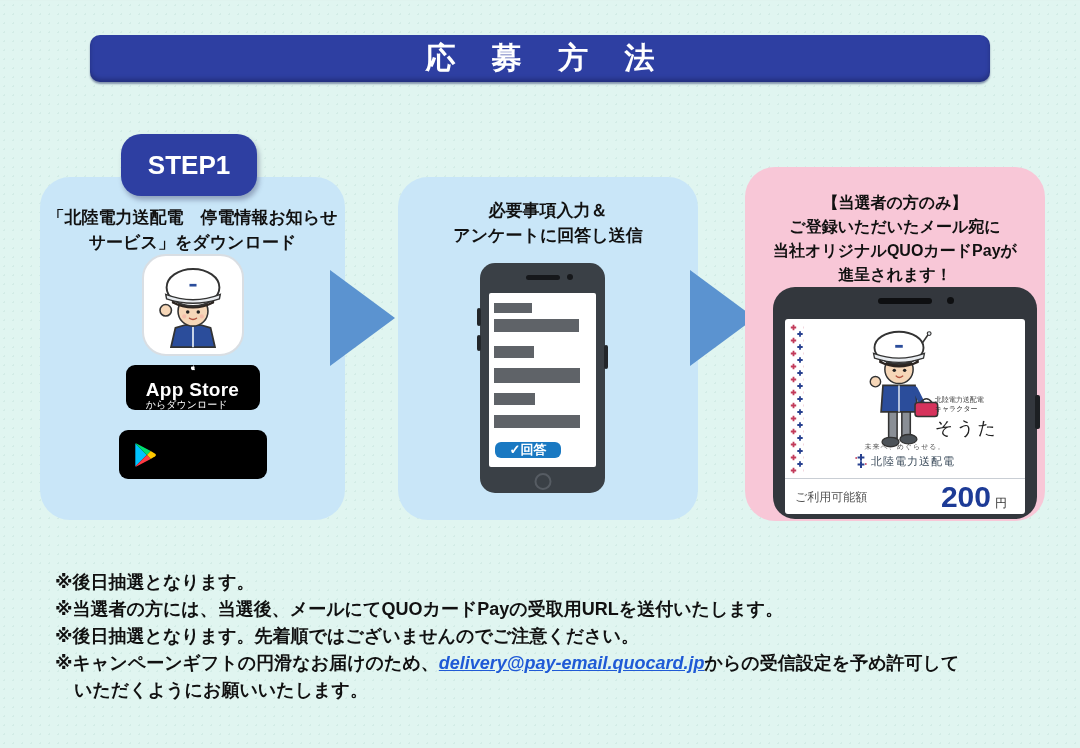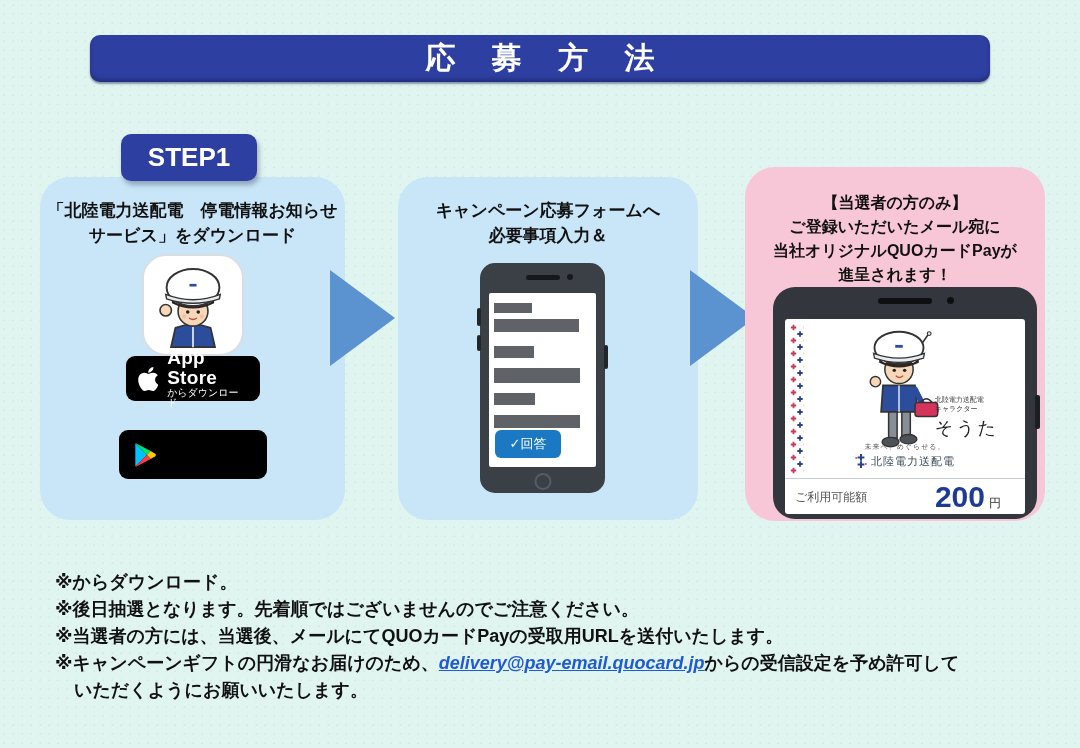--- a/index.html
+++ b/index.html
@@ -22,56 +22,56 @@
     padding-left:14px;
   }
   
   .card { position:absolute; border-radius:30px; }
   .card-blue { background:#c9e6f8; }
   .card-pink { background:#f8c7d7; }
   #card1 { left:40px;  top:176px; width:305px; height:343px; }
   #card2 { left:398px; top:176px; width:300px; height:343px; }
   #card3 { left:745px; top:166px; width:300px; height:354px; }
   .badge {
-    position:absolute; height:47px; border-radius:10px;
+    position:absolute; height:62px; border-radius:20px;
     display:flex; align-items:center; justify-content:center;
     color:#fff; font-size:26px; font-weight:bold;
     box-shadow:2px 4px 5px rgba(40,40,80,.35);
     z-index:3;
   }
   .badge-blue { background:#2e3fa2; }
   .badge-pink { background:#ee2c62; }
   #badge1 { left:121px; top:133px; width:136px; }
   #badge2 { left:470px; top:137px; width:138px; }
   #badge3 { left:826px; top:128px; width:136px; }
   .step-desc {
     position:absolute; left:0; right:0; text-align:center;
     font-weight:bold; color:#111; line-height:1.45;
   }
-  #card1 .step-desc { top:22px; font-size:17px; }
+  #card1 .step-desc { top:29px; font-size:17px; }
   #card2 .step-desc { top:22px; font-size:17px; }
   #card3 .step-desc { top:24px; font-size:16px; line-height:1.5; }
   .step-desc span { display:block; }
   
   .app-icon {
     position:absolute; left:50%; top:77px; transform:translateX(-50%);
     width:102px; height:102px; background:#fff;
     border:2px solid #d9dee3; border-radius:24px;
     display:flex; align-items:center; justify-content:center;
   }
   .store-badge {
     position:absolute; left:50%; transform:translateX(-50%);
     background:#000; border-radius:9px; color:#fff;
     display:flex; align-items:center; gap:9px; padding:0 12px;
     cursor:pointer;
   }
   .store-badge .txt { display:flex; flex-direction:column; line-height:1.05; }
   .store-badge .big { font-size:19px; font-weight:bold; letter-spacing:.3px; }
   .store-badge .small { font-size:10px; font-weight:normal; }
-  #appstore  { top:179px; width:134px; height:45px; }
+  #appstore  { top:188px; width:134px; height:45px;flex-direction:column; }
   #gplay     { top:253px; width:148px; height:49px; }
   
   .arrow {
     position:absolute; width:0; height:0;
     border-top:48px solid transparent; border-bottom:48px solid transparent;
     border-left:65px solid #5b93d0;
   }
   #arrow1 { left:330px; top:269px; }
   #arrow2 { left:690px; top:269px; }
   
@@ -86,23 +86,23 @@
   .phone2 .screen { position:absolute; left:9px; right:9px; top:30px; bottom:26px;
     background:#fff; border-radius:2px; overflow:hidden; }
   .fbar { position:absolute; left:5px; background:#5f6368; }
   .fbar.b1 { top:10px;  width:38px; height:10px; }
   .fbar.b2 { top:26px;  width:85px; height:13px; }
   .fbar.b3 { top:53px;  width:40px; height:12px; }
   .fbar.b4 { top:75px;  width:86px; height:15px; }
   .fbar.b5 { top:100px; width:41px; height:12px; }
   .fbar.b6 { top:122px; width:86px; height:13px; }
   .answer-btn {
-    position:absolute; left:6px; bottom:9px; width:66px; height:28px;
+    position:absolute; left:6px; bottom:9px; width:66px; height:16px;
     background:#1a79c2; border-radius:6px; border:none;
-    color:#fff; font-size:13px; font-weight:normal;
+    color:#fff; font-size:13px; font-weight:bold;
     display:flex; align-items:center; justify-content:center; gap:1px;
     cursor:pointer;
   }
   .phone2 .home { position:absolute; left:50%; bottom:3px; transform:translateX(-50%);
     width:17px; height:17px; border:2px solid #565c63; border-radius:50%; }
   .phone2 .sbtn { position:absolute; background:#22262a; border-radius:2px; }
   .phone2 .sl1 { left:-3px; top:45px; width:4px; height:18px; }
   .phone2 .sl2 { left:-3px; top:72px; width:4px; height:16px; }
   .phone2 .sr1 { right:-3px; top:82px; width:4px; height:24px; }
   
@@ -122,21 +122,21 @@
     border-bottom:1px solid #c9ced4; }
   .quo-strip { position:absolute; left:5px; top:5px; }
   .quo-mascot { position:absolute; left:62px; top:8px; }
   .quo-charlabel { position:absolute; right:26px; top:76px; text-align:left; color:#333; }
   .quo-charlabel .tiny { font-size:7px; line-height:1.3; display:block; }
   .quo-charlabel .name { font-size:18px; letter-spacing:3px; margin-top:3px; display:block; color:#222; }
   .quo-brand { position:absolute; left:0; right:0; bottom:6px; text-align:center; }
   .quo-brand .tagline { font-size:7px; letter-spacing:1px; color:#555; display:block; }
   .quo-brand .company { font-size:11px; color:#3a4a5a; letter-spacing:1px;
     display:inline-flex; align-items:center; gap:4px; margin-top:2px; }
-  .quo-balance { position:absolute; left:0; right:14px; bottom:0; height:34px;
+  .quo-balance { position:absolute; left:0; right:8px; bottom:0; height:34px;
     display:flex; align-items:center; justify-content:space-between; padding:8px 10px;border-radius:7px; }
   .quo-balance .lbl { font-size:12px; color:#555; }
   .quo-balance .val { font-size:30px; font-weight:bold; color:#1d3b96; line-height:1; }
   .quo-balance .unit { font-size:12px; color:#333; margin-left:4px; }
   .quo-balance .money { display:flex; align-items:flex-end; }
   
   .notes { position:absolute; left:55px; top:568px; font-size:18px; font-weight:bold;
     color:#111; line-height:27px; }
   .notes .indent { padding-left:19px; }
   .email-link { color:#1f5ad6; text-decoration:underline; cursor:pointer;font-style:italic; }
@@ -188,22 +188,22 @@
         <path d="M29.2,24 L36.4,16.8 L44.6,21.6 C46.4,22.7 46.4,25.3 44.6,26.4 L36.4,31.2 Z" fill="#ffc900"></path>
         <path d="M8,45.2 C8.6,45.5 9.3,45.5 10,45.1 L36.4,31.2 L29.2,24 Z" fill="#ff3a44"></path>
       </svg>
     </div>
   </div>
 
   <div class="arrow" id="arrow1"></div>
 
   <div class="card card-blue" id="card2">
     <div class="step-desc">
-      <span>キャンペーン応募フォームへ</span>
       <span>必要事項入力＆</span>
+      <span>アンケートに回答し送信</span>
     </div>
   </div>
   <div class="phone2">
     <div class="speaker"></div>
     <div class="cam"></div>
     <div class="sbtn sl1"></div>
     <div class="sbtn sl2"></div>
     <div class="sbtn sr1"></div>
     <div class="screen">
       <div class="fbar b1"></div>
@@ -287,20 +287,20 @@
         <span class="lbl">ご利用可能額</span>
         <span class="money">
           <span class="val">200</span>
           <span class="unit">円</span>
         </span>
       </div>
     </div>
   </div>
 
   <div class="notes">
-    <div>※からダウンロード。</div>
+    <div>※後日抽選となります。</div>
+    <div>※当選者の方には、当選後、メールにてQUOカードPayの受取用URLを送付いたします。</div>
     <div>※後日抽選となります。先着順ではございませんのでご注意ください。</div>
-    <div>※当選者の方には、当選後、メールにてQUOカードPayの受取用URLを送付いたします。</div>
     <div><span>※キャンペーンギフトの円滑なお届けのため、</span><span class="email-link">delivery@pay-email.quocard.jp</span><span>からの受信設定を予め許可して</span></div>
     <div class="indent">いただくようにお願いいたします。</div>
   </div>
 
 </div>
 
 </body></html>

